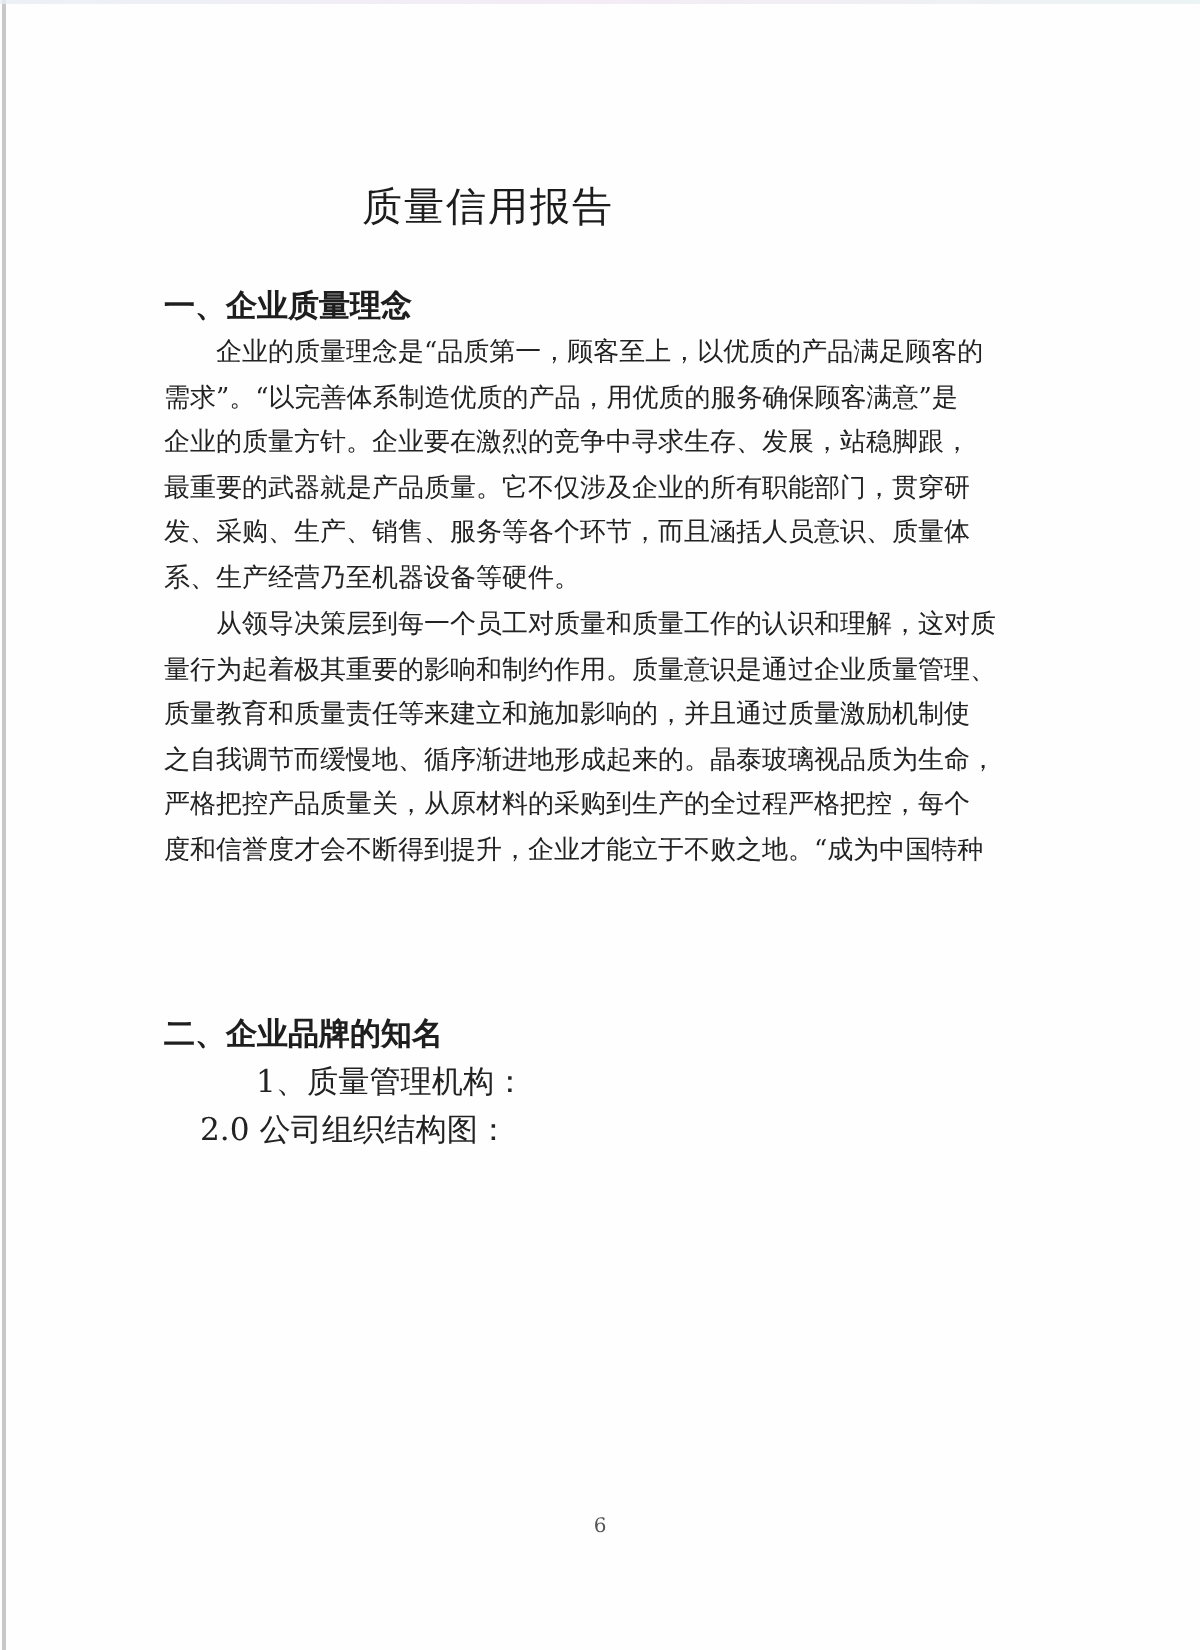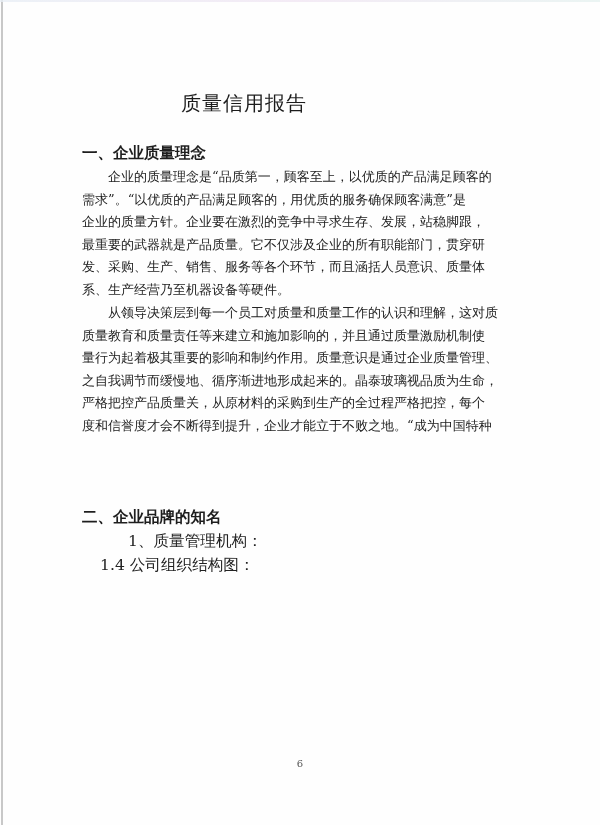--- a/index.html
+++ b/index.html
@@ -27,34 +27,34 @@
 
 <div class="page-edge"></div>
 <div class="top-edge"></div>
 
 <div class="title">质量信用报告</div>
 
 <div class="heading" style="top:143px;">一、企业质量理念</div>
 
 <div class="para" style="top:166px;">
   <span class="line">　　企业的质量理念是“品质第一，顾客至上，以优质的产品满足顾客的</span>
-  <span class="line">需求”。“以优质的产品满足顾客的，用优质的服务确保顾客满意”是</span>
+  <span class="line">需求”。“以完善体系制造优质的产品，用优质的服务确保顾客满意”是</span>
   <span class="line">企业的质量方针。企业要在激烈的竞争中寻求生存、发展，站稳脚跟，</span>
   <span class="line">最重要的武器就是产品质量。它不仅涉及企业的所有职能部门，贯穿研</span>
   <span class="line">发、采购、生产、销售、服务等各个环节，而且涵括人员意识、质量体</span>
   <span class="line">系、生产经营乃至机器设备等硬件。</span>
 </div>
 
 <div class="para" style="top:302px;">
   <span class="line">　　从领导决策层到每一个员工对质量和质量工作的认识和理解，这对质</span>
+  <span class="line">量行为起着极其重要的影响和制约作用。质量意识是通过企业质量管理、</span>
   <span class="line">质量教育和质量责任等来建立和施加影响的，并且通过质量激励机制使</span>
-  <span class="line">量行为起着极其重要的影响和制约作用。质量意识是通过企业质量管理、</span>
   <span class="line">之自我调节而缓慢地、循序渐进地形成起来的。晶泰玻璃视品质为生命，</span>
   <span class="line">严格把控产品质量关，从原材料的采购到生产的全过程严格把控，每个</span>
   <span class="line">度和信誉度才会不断得到提升，企业才能立于不败之地。“成为中国特种</span>
 </div>
 
 <div class="heading" style="top:507px;">二、企业品牌的知名</div>
 
 <div class="sub" style="top:531px;margin-left:28px;">1、质量管理机构：</div>
-<div class="sub" style="top:555px;">1.4 公司组织结构图：</div>
+<div class="sub" style="top:555px;">2.0 公司组织结构图：</div>
 
 <div class="page-num">6</div>
 
 </body></html>

